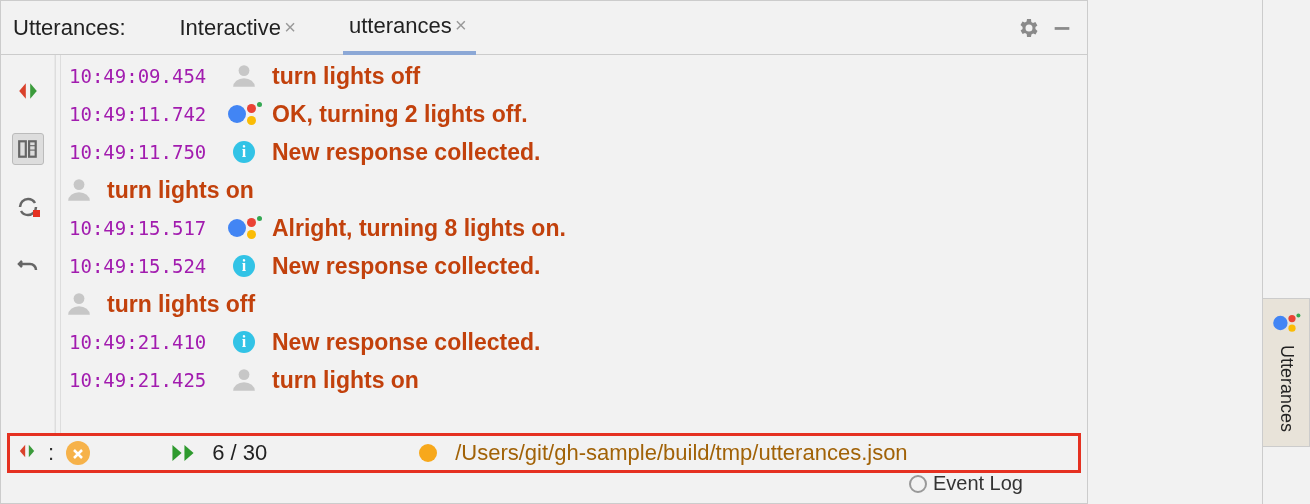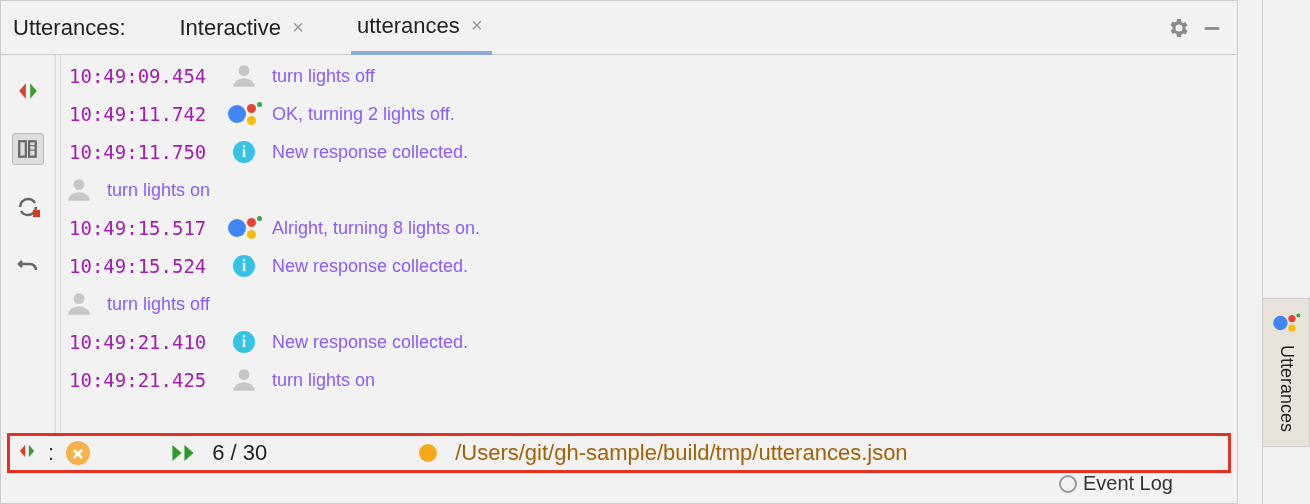--- a/index.html
+++ b/index.html
@@ -10,42 +10,41 @@
   color: #000;
   width: 1310px;
   height: 504px;
   overflow: hidden;
   position: relative;
 }
 
 .shell {
   position: absolute;
   left: 0; top: 0;
-  width: 1238px; height: 504px;
+  width: 1088px; height: 504px;
   background: #f2f2f2;
   border: 1px solid #ccc;
 }
 
 .header {
   height: 54px;
   display: flex;
   align-items: center;
   padding: 0 12px;
   border-bottom: 1px solid #ccc;
   gap: 8px;
 }
 .header .title {
   font-size: 22px;
   color: #222;
   margin-right: 40px;
 }
 .tab {
   display: flex;
   align-items: center;
-  gap: 8px;
   padding: 12px 6px;
   font-size: 22px;
   color: #222;
   margin-right: 30px;
 }
 .tab.active {
   border-bottom: 4px solid #8ca8d6;
 }
 .tab .x {
   color: #999;
@@ -109,22 +108,23 @@
   font-size: 19px;
 }
 .ic {
   width: 36px;
   display: flex;
   align-items: center;
   justify-content: center;
 }
 .msg {
   font-family: -apple-system, "Helvetica Neue", Arial, sans-serif;
-  font-size: 18px;
-  color: #8b5cf6;
+  font-size: 23px;
+  color: #c2410c;
+  font-weight: bold;
 }
 
 .user-icon svg { width: 26px; height: 26px; }
 .assistant-icon { position: relative; width: 32px; height: 28px; }
 .assistant-icon .c1 { position:absolute; width:18px; height:18px; border-radius:50%; background:#4285f4; left:0; top:5px; }
 .assistant-icon .c2 { position:absolute; width:9px; height:9px; border-radius:50%; background:#ea4335; left:19px; top:4px; }
 .assistant-icon .c3 { position:absolute; width:9px; height:9px; border-radius:50%; background:#fbbc05; left:19px; top:16px; }
 .assistant-icon .c4 { position:absolute; width:5px; height:5px; border-radius:50%; background:#34a853; left:29px; top:2px; }
 
 .info-icon {

